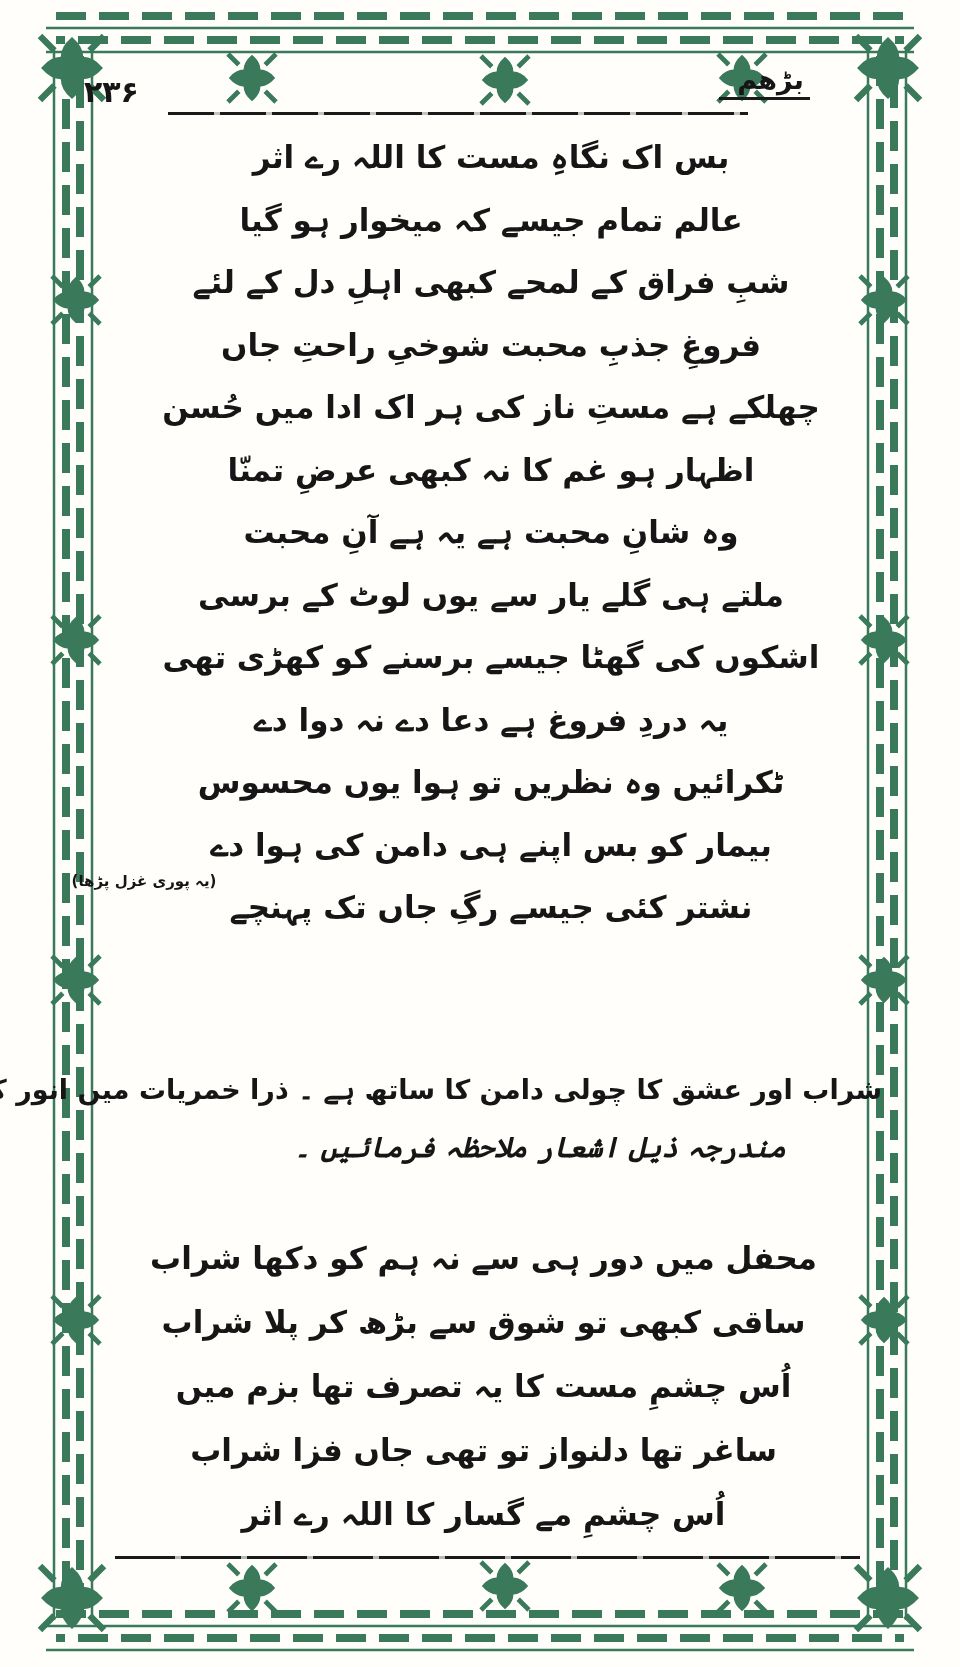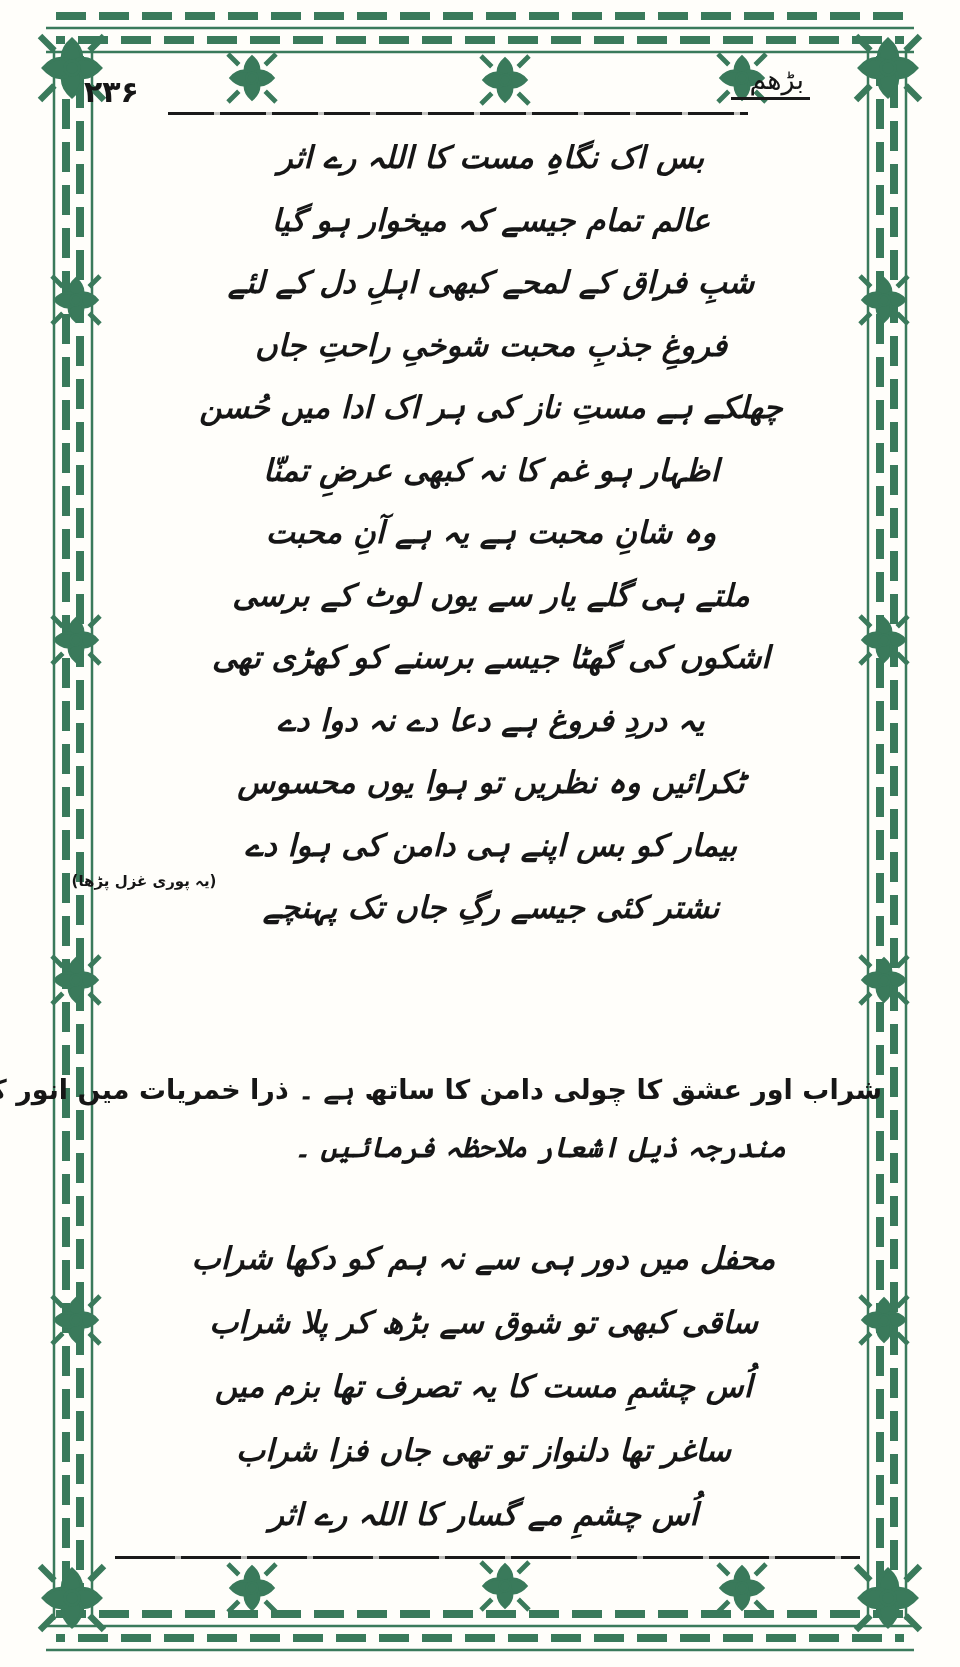--- a/index.html
+++ b/index.html
@@ -32,30 +32,29 @@
     position: absolute;
     top: 112px; left: 168px;
     width: 580px; height: 3px;
     background: repeating-linear-gradient(90deg,
       #1a1a1a 0 46px, rgba(20,20,20,.25) 46px 52px);
   }
   .running-title {
     position: absolute;
     top: 64px; right: 150px;
     font-size: 27px;
-    font-weight: normal;
+    font-weight: bold;
     direction: rtl;
     border-bottom: 3px solid #1a1a1a;
     padding: 0 6px 2px 18px;
   }
   .ghazal-1 {
     position: absolute;
     top: 126px; left: 170px; right: 148px;
     direction: rtl;
-    font-style: italic;
   }
   .ghazal-1 .verse {
     height: 62.5px;
     display: flex;
     align-items: center;
     justify-content: center;
     font-size: 31px;
     font-weight: bold;
     white-space: nowrap;
   }
@@ -87,21 +86,20 @@
     font-weight: bold;
     text-align: right;
     padding-right: 96px;
     white-space: nowrap;
     font-style: italic;
   }
   .ghazal-2 {
     position: absolute;
     top: 1226px; left: 165px; right: 158px;
     direction: rtl;
-    font-style: italic;
   }
   .ghazal-2 .verse {
     height: 64px;
     display: flex;
     align-items: center;
     justify-content: center;
     font-size: 31px;
     font-weight: bold;
     white-space: nowrap;
   }

